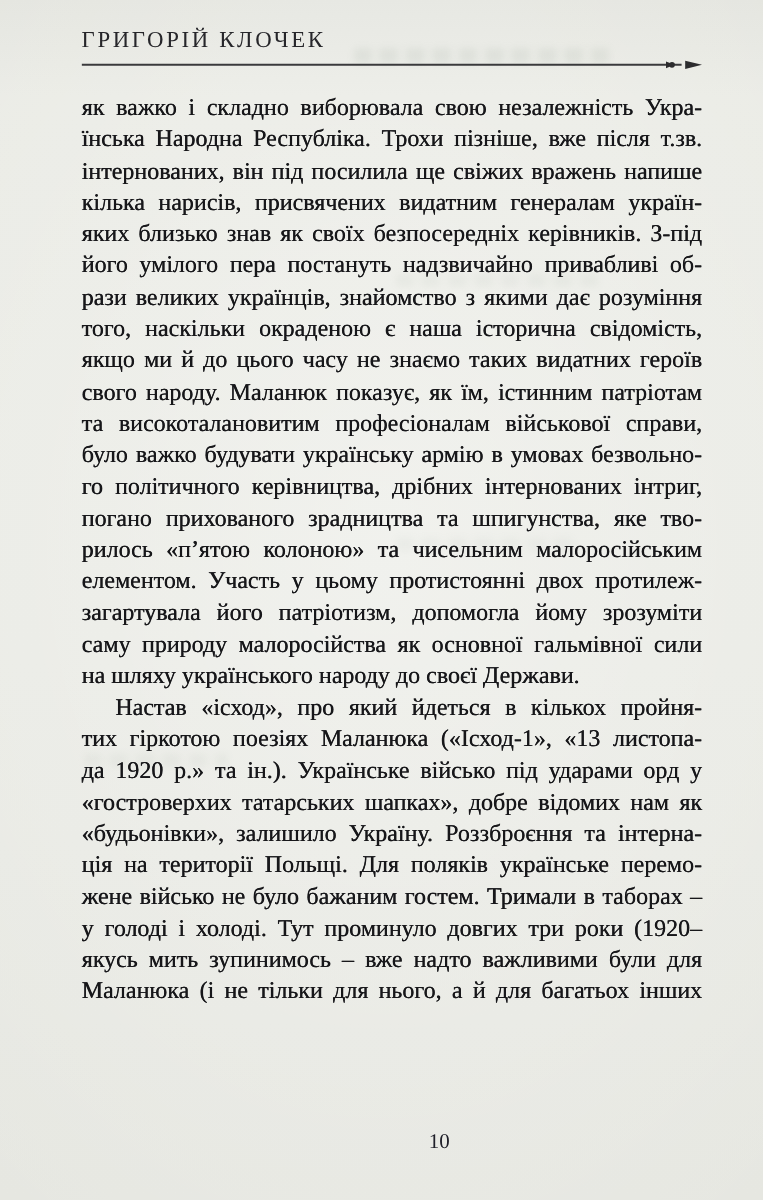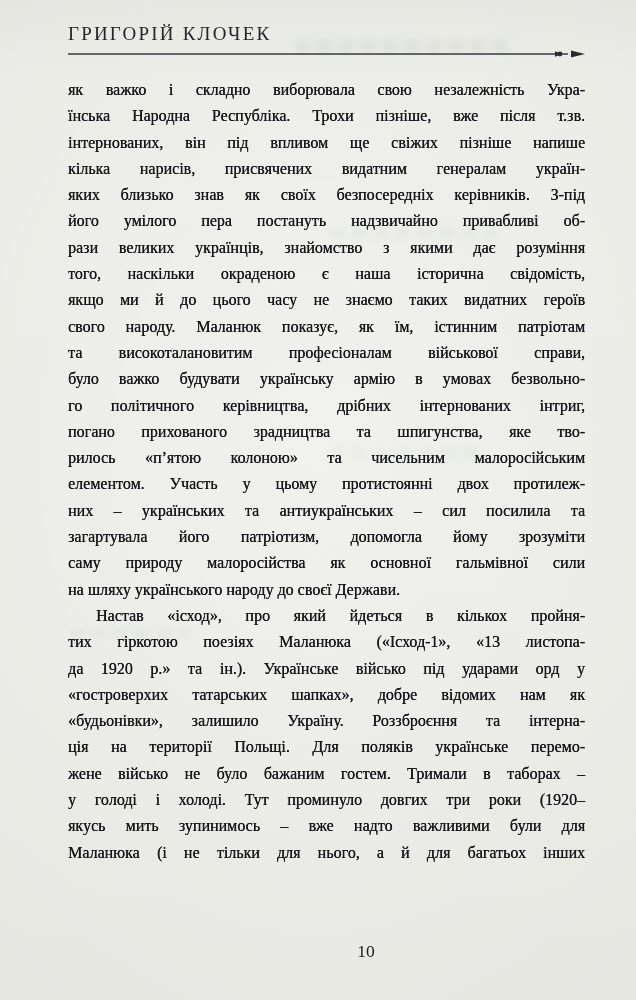--- a/index.html
+++ b/index.html
@@ -40,21 +40,21 @@
     letter-spacing:2.2px;
     color:#26262a;
     line-height:24px;
     white-space:nowrap;
   }
   .header-rule{
     position:absolute;left:0;top:27px;width:517px;height:10px;
   }
   .body-text{
     position:absolute;left:68px;top:77px;width:517px;
-    font-size:16px;
+    font-size:20px;
     line-height:26.3px;
     text-shadow:0.25px 0 0 currentColor;
   }
   .line{
     text-align:justify;
     -moz-text-align-last:justify;
     text-align-last:justify;
     white-space:normal;
   }
   .line.last{
@@ -86,35 +86,34 @@
       <line x1="0" y1="5" x2="500" y2="5" stroke="#3a3a3c" stroke-width="1.6"></line>
       <polygon points="487,5 494,2.2 494,7.8" fill="#2c2c2e" transform="rotate(180 490.5 5)"></polygon>
       <polygon points="517,5 503,1.6 503,8.4" fill="#2c2c2e"></polygon>
       <circle cx="492" cy="5" r="2.4" fill="#2c2c2e"></circle>
     </svg>
   </div>
 
   <div class="body-text">
       <div class="line">як важко і складно виборювала свою незалежність Укра-</div>
       <div class="line">їнська Народна Республіка. Трохи пізніше, вже після т.зв.</div>
-      <div class="line">інтернованих, він під впливом ще свіжих пізніше напише</div>
+      <div class="line">інтернованих, він під посилила ще свіжих вражень напише</div>
       <div class="line">кілька нарисів, присвячених видатним генералам україн-</div>
       <div class="line">яких близько знав як своїх безпосередніх керівників. З-під</div>
       <div class="line">його умілого пера постануть надзвичайно привабливі об-</div>
       <div class="line">рази великих українців, знайомство з якими дає розуміння</div>
       <div class="line">того, наскільки окраденою є наша історична свідомість,</div>
       <div class="line">якщо ми й до цього часу не знаємо таких видатних героїв</div>
       <div class="line">свого народу. Маланюк показує, як їм, істинним патріотам</div>
       <div class="line">та високоталановитим професіоналам військової справи,</div>
       <div class="line">було важко будувати українську армію в умовах безвольно-</div>
       <div class="line">го політичного керівництва, дрібних інтернованих інтриг,</div>
       <div class="line">погано прихованого зрадництва та шпигунства, яке тво-</div>
       <div class="line">рилось «п’ятою колоною» та чисельним малоросійським</div>
       <div class="line">елементом. Участь у цьому протистоянні двох протилеж-</div>
-      <div class="line">них – українських та антиукраїнських – сил посилила та</div>
       <div class="line">загартувала його патріотизм, допомогла йому зрозуміти</div>
       <div class="line">саму природу малоросійства як основної гальмівної сили</div>
       <div class="line last">на шляху українського народу до своєї Держави.</div>
       <div class="line indent">Настав «ісход», про який йдеться в кількох пройня-</div>
       <div class="line">тих гіркотою поезіях Маланюка («Ісход-1», «13 листопа-</div>
       <div class="line">да 1920 р.» та ін.). Українське військо під ударами орд у</div>
       <div class="line">«гостроверхих татарських шапках», добре відомих нам як</div>
       <div class="line">«будьонівки», залишило Україну. Роззброєння та інтерна-</div>
       <div class="line">ція на території Польщі. Для поляків українське перемо-</div>
       <div class="line">жене військо не було бажаним гостем. Тримали в таборах –</div>

